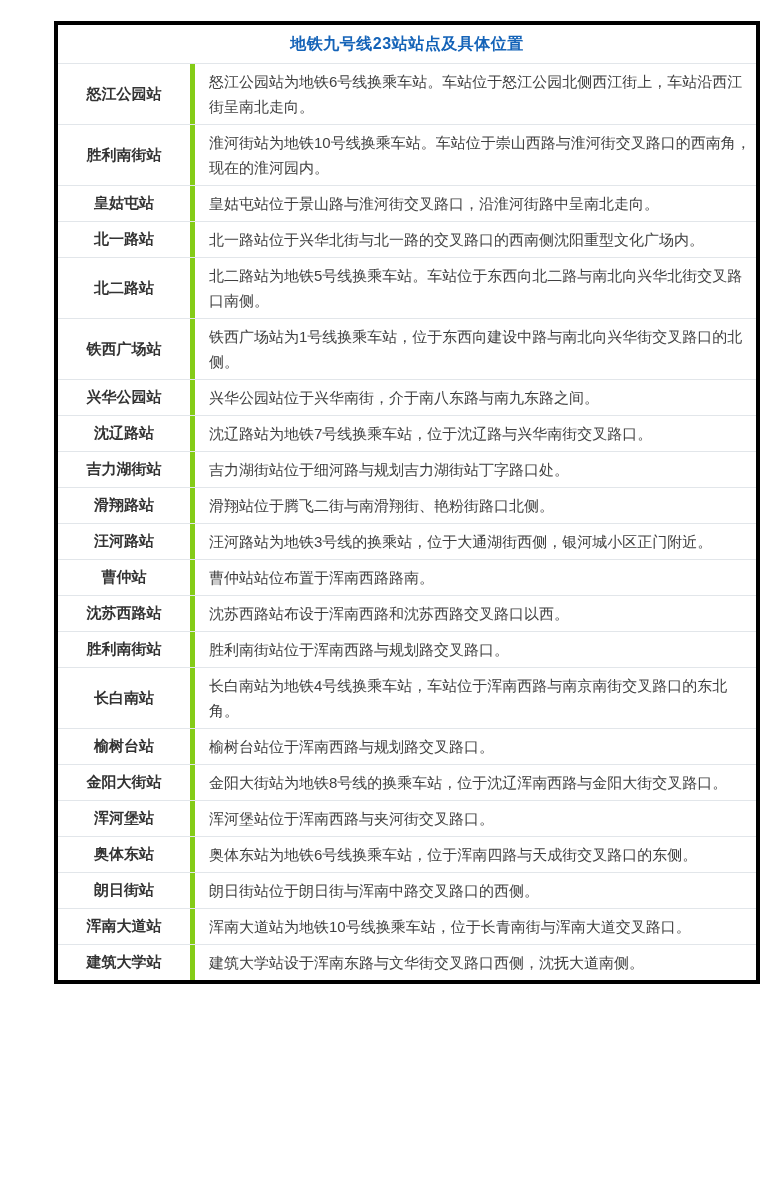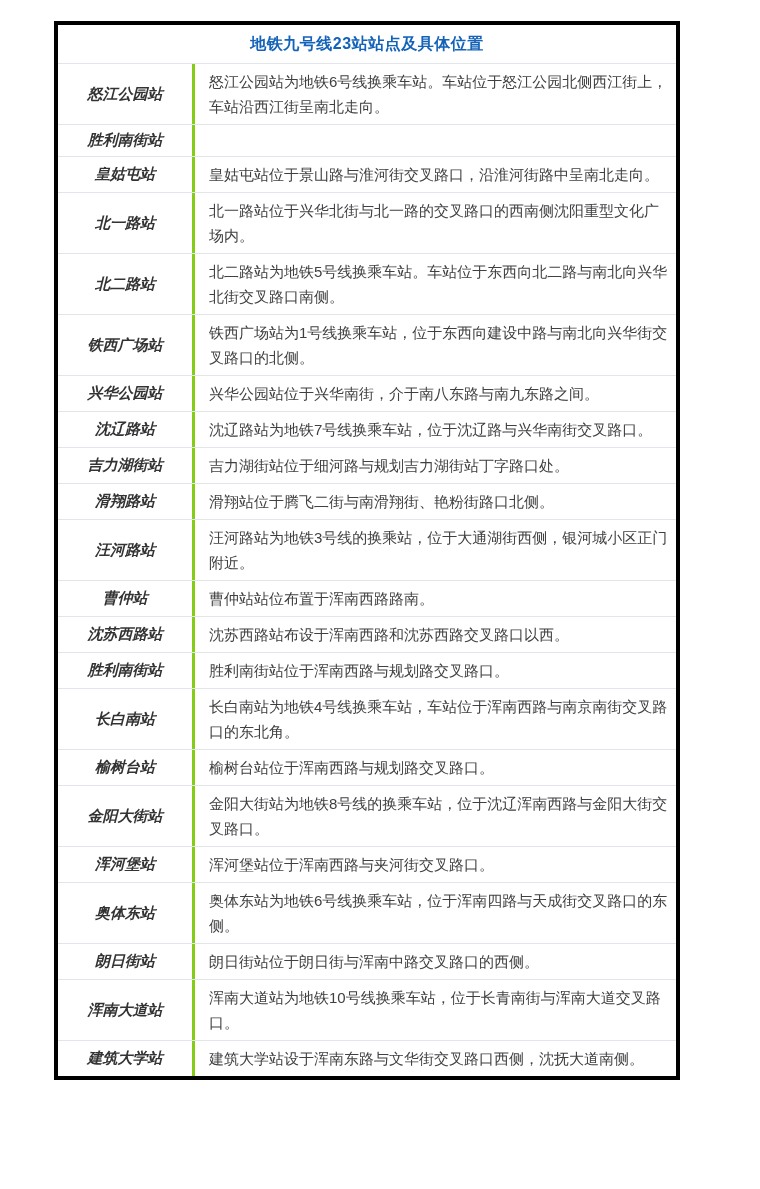--- a/index.html
+++ b/index.html
@@ -11,21 +11,21 @@
     position: relative;
     width: 760px;
     height: 1189px;
     background: #ffffff;
     overflow: hidden;
   }
   .table-box {
     position: absolute;
     left: 54px;
     top: 21px;
-    width: 626px;
+    width: 706px;
     border: 4px solid #000000;
     background: #ffffff;
   }
   .title-row {
     padding: 9px 10px 8px 10px;
     text-align: center;
     border-bottom: 1px solid #e2e6ea;
   }
   .title-row .title-text {
     color: #1463b8;
@@ -43,22 +43,21 @@
     flex: 0 0 137px;
     width: 137px;
     display: flex;
     align-items: center;
     justify-content: center;
     text-align: left;
     padding: 6px 6px;
     color: #333333;
     font-size: 15px;
     font-weight: bold;
-    border-right: 3px solid #84cc16;
-    font-style: italic;
+    border-right: 5px solid #84cc16;
   }
   .cell-desc {
     flex: 1 1 auto;
     display: flex;
     align-items: center;
     padding: 5px 4px 5px 14px;
     color: #404040;
     font-size: 15px;
     line-height: 25px;
     text-align: left;
@@ -73,20 +72,21 @@
       <span class="title-text">地铁九号线23站站点及具体位置</span>
     </div>
     <div id="rows">
   <div class="station-row">
     <div class="cell-station">怒江公园站</div>
     <div class="cell-desc">怒江公园站为地铁6号线换乘车站。车站位于怒江公园北侧西江街上，车站沿西江街呈南北走向。</div>
   </div>
 
   <div class="station-row">
     <div class="cell-station">胜利南街站</div>
+    <div class="cell-desc">淮河街站为地铁10号线换乘车站。车站位于崇山西路与淮河街交叉路口的西南角，现在的淮河园内。</div>
   </div>
 
   <div class="station-row">
     <div class="cell-station">皇姑屯站</div>
     <div class="cell-desc">皇姑屯站位于景山路与淮河街交叉路口，沿淮河街路中呈南北走向。</div>
   </div>
 
   <div class="station-row">
     <div class="cell-station">北一路站</div>
     <div class="cell-desc">北一路站位于兴华北街与北一路的交叉路口的西南侧沈阳重型文化广场内。</div>

